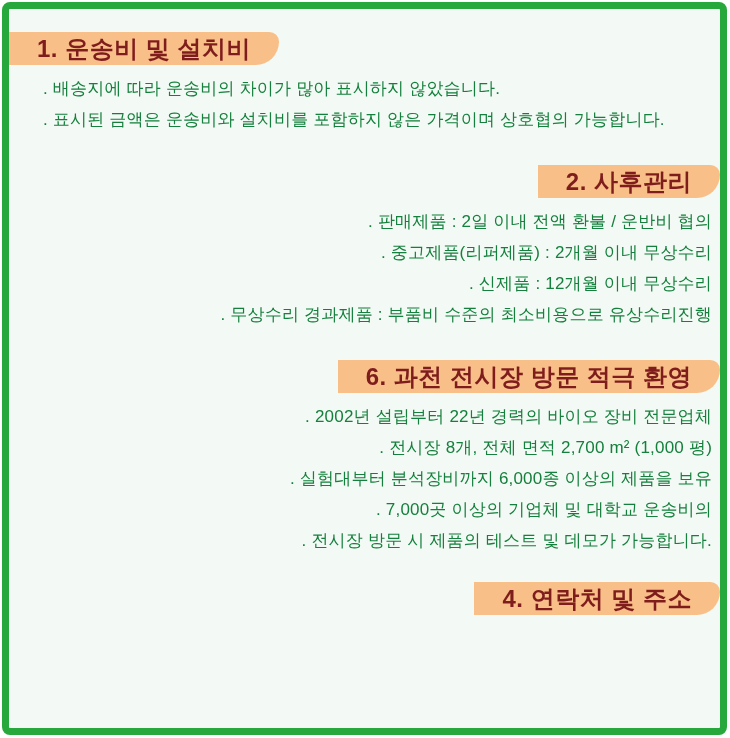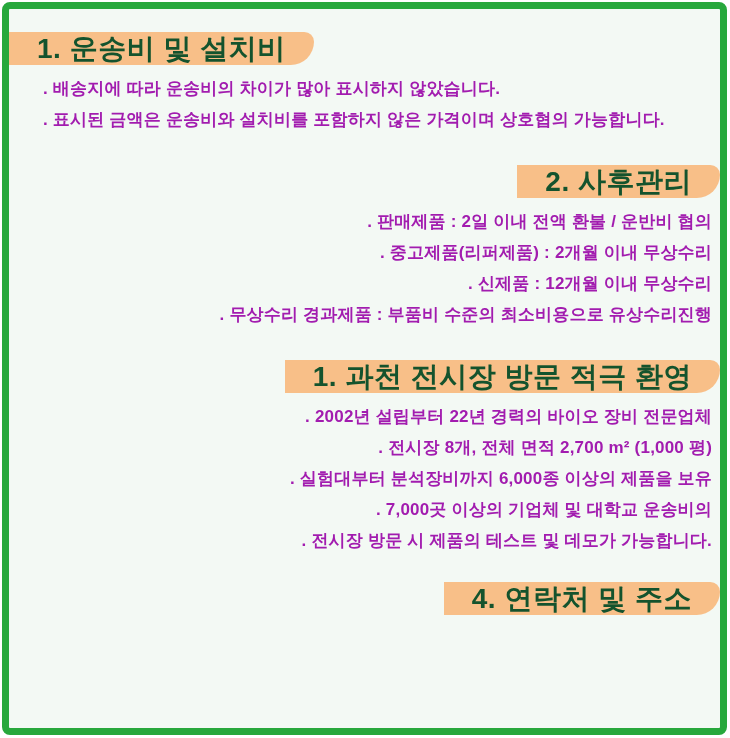--- a/index.html
+++ b/index.html
@@ -26,58 +26,58 @@
     box-sizing: border-box;
     padding-top: 23px;
     overflow: hidden;
   }
   .section { margin: 0; }
   .section + .section { margin-top: 30px; text-align: right; }
   .section:nth-child(4) { margin-top: 26px; margin-left: 48px; }
   .badge {
     display: inline-block;
     background: var(--badge-bg, #f8bf88);
-    color: #14532d;
-    font-size: 28px;
+    color: #7f1d1d;
+    font-size: 24px;
     font-weight: 700;
     line-height: 33px;
     padding: 0 28px 0 28px;
     border-radius: 0 10px 24px 0;
     letter-spacing: 0.5px;
     white-space: nowrap;
   }
   .items {
     padding: 8px 8px 0 34px;
   }
   .item {
     font-size: 17px;
-    font-weight: 700;
+    font-weight: 400;
     line-height: 31px;
-    color: #a21caf;
+    color: #15803d;
     white-space: nowrap;
     letter-spacing: 0.2px;
   }
 </style>
 </head>
 <body>
 
 <div class="canvas">
   <div class="frame" id="notice-frame" style="--border-color: #27a83c; --frame-bg: #f3f9f4; --badge-bg: #f8bf88;">
 
   <div class="section"><div class="badge">1. 운송비 및 설치비</div><div class="items">
           <div class="item">. 배송지에 따라 운송비의 차이가 많아 표시하지 않았습니다.</div>
           <div class="item">. 표시된 금액은 운송비와 설치비를 포함하지 않은 가격이며 상호협의 가능합니다.</div>
         </div></div>
       <div class="section"><div class="badge">2. 사후관리</div><div class="items">
           <div class="item">. 판매제품 :  2일 이내 전액 환불 / 운반비 협의</div>
           <div class="item">. 중고제품(리퍼제품) : 2개월 이내 무상수리</div>
           <div class="item">. 신제품 : 12개월 이내 무상수리</div>
           <div class="item">. 무상수리 경과제품 : 부품비 수준의 최소비용으로 유상수리진행</div>
         </div></div>
-      <div class="section"><div class="badge">1. 과천 전시장 방문 적극 환영</div><div class="items">
+      <div class="section"><div class="badge">6. 과천 전시장 방문 적극 환영</div><div class="items">
           <div class="item">. 2002년 설립부터 22년 경력의 바이오 장비 전문업체</div>
           <div class="item">. 전시장 8개, 전체 면적 2,700 m² (1,000 평)</div>
           <div class="item">. 실험대부터 분석장비까지 6,000종 이상의 제품을 보유</div>
           <div class="item">. 7,000곳 이상의 기업체 및 대학교 운송비의</div>
           <div class="item">. 전시장 방문 시 제품의 테스트 및 데모가 가능합니다.</div>
         </div></div>
       <div class="section"><div class="badge">4. 연락처 및 주소</div></div>
     </div>
 </div>
 

